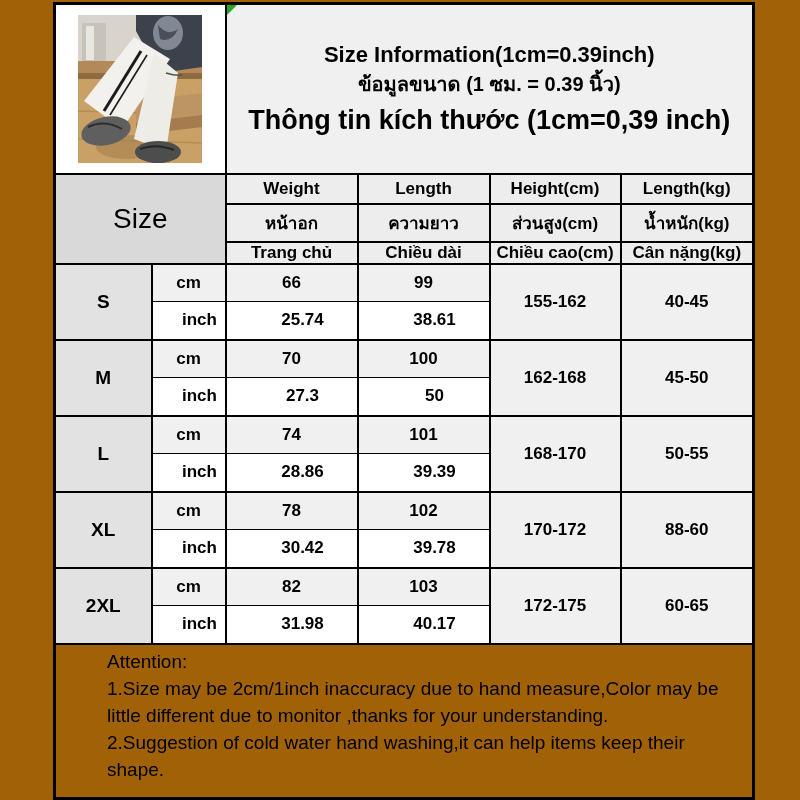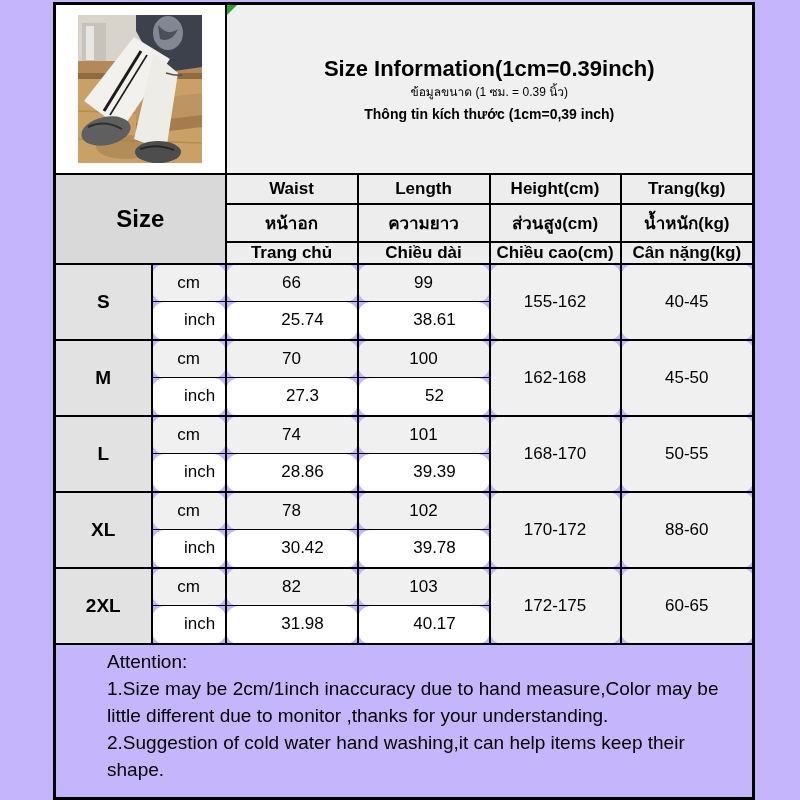--- a/index.html
+++ b/index.html
@@ -1,42 +1,42 @@
 <!DOCTYPE html>
 <html><head>
 <meta charset="utf-8">
 <style>
   * { margin:0; padding:0; box-sizing:border-box; }
   body { background:#ffffff; font-family:"Liberation Sans","DejaVu Sans",sans-serif; }
-  .page { position:relative; width:800px; height:800px; background:#c4b5fd; overflow:hidden; }
+  .page { position:relative; width:800px; height:800px; background:#a16207; overflow:hidden; }
 
   table.size-sheet {
     position:absolute; left:53px; top:2px; width:699px; height:795px;
     border-collapse:collapse; table-layout:fixed;
     border:3px solid #000;
     color:#000;
   }
   td { border:2px solid #000; text-align:center; vertical-align:middle; padding:0; }
 
   
   .bg-title  { background:#f0f0f0; }
   .bg-head   { background:#ededed; }
   .bg-corner { background:#d9d9d9; }
   .bg-size   { background:#e2e2e2; }
   .bg-cmrow  { background:#f0f0f0; }
   .bg-white  { background:#ffffff; }
 
   
   .t-title-en { font-size:22px; font-weight:bold; }
-  .t-title-th { font-size:12px; font-weight:normal; }
-  .t-title-vi { font-size:14px; font-weight:bold; margin-top:5px; }
-  .t-corner   { font-size:24px; font-weight:bold; }
+  .t-title-th { font-size:20px; font-weight:bold; }
+  .t-title-vi { font-size:27px; font-weight:bold; margin-top:5px; }
+  .t-corner   { font-size:28px; font-weight:normal; }
   .t-head     { font-size:17px; font-weight:bold; }
   .t-sizelbl  { font-size:19px; font-weight:bold; }
-  .t-cell     { font-size:17px; font-weight:normal;border-radius:13px; }
+  .t-cell     { font-size:17px; font-weight:bold; }
 
   
   tr.r-cm td   { border-bottom-width:1px; }
   tr.r-inch td { border-top-width:1px;padding-left:22px; }
 
   
   .title-cell { position:relative; }
   .corner-mark {
     position:absolute; left:0; top:0; width:0; height:0;
     border-top:10px solid #28a428; border-right:10px solid transparent;
@@ -96,24 +96,24 @@
       <td colspan="4" class="bg-title title-cell">
         <span class="corner-mark"></span>
         <div class="t-title-en">Size Information(1cm=0.39inch)</div>
         <div class="t-title-th">ข้อมูลขนาด (1 ซม. = 0.39 นิ้ว)</div>
         <div class="t-title-vi">Thông tin kích thước (1cm=0,39 inch)</div>
       </td>
     </tr>
 
     <tr style="height:30px">
       <td colspan="2" rowspan="3" class="bg-corner t-corner">Size</td>
-      <td class="bg-head t-head">Waist</td>
+      <td class="bg-head t-head">Weight</td>
       <td class="bg-head t-head">Length</td>
       <td class="bg-head t-head">Height(cm)</td>
-      <td class="bg-head t-head">Trang(kg)</td>
+      <td class="bg-head t-head">Length(kg)</td>
     </tr>
     <tr style="height:38px">
       <td class="bg-head t-head">หน้าอก</td>
       <td class="bg-head t-head">ความยาว</td>
       <td class="bg-head t-head">ส่วนสูง(cm)</td>
       <td class="bg-head t-head">น้ำหนัก(kg)</td>
     </tr>
     <tr style="height:14px">
       <td class="bg-head t-head">Trang chủ</td>
       <td class="bg-head t-head">Chiều dài</td>
@@ -139,21 +139,21 @@
       <td rowspan="2" class="bg-size t-sizelbl">M</td>
       <td class="bg-cmrow t-cell">cm</td>
       <td class="bg-cmrow t-cell">70</td>
       <td class="bg-cmrow t-cell">100</td>
       <td rowspan="2" class="bg-cmrow t-cell">162-168</td>
       <td rowspan="2" class="bg-cmrow t-cell">45-50</td>
     </tr>
     <tr class="r-inch" style="height:38px">
       <td class="bg-white t-cell">inch</td>
       <td class="bg-white t-cell">27.3</td>
-      <td class="bg-white t-cell">52</td>
+      <td class="bg-white t-cell">50</td>
     </tr>
 
     <tr class="r-cm" style="height:38px">
       <td rowspan="2" class="bg-size t-sizelbl">L</td>
       <td class="bg-cmrow t-cell">cm</td>
       <td class="bg-cmrow t-cell">74</td>
       <td class="bg-cmrow t-cell">101</td>
       <td rowspan="2" class="bg-cmrow t-cell">168-170</td>
       <td rowspan="2" class="bg-cmrow t-cell">50-55</td>
     </tr>

